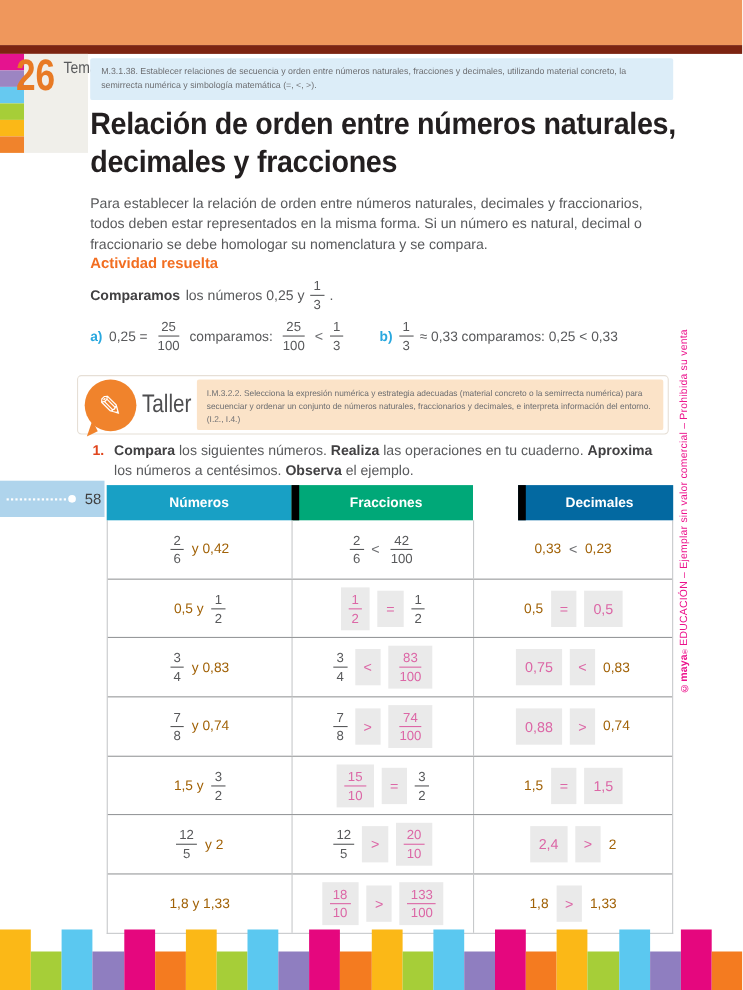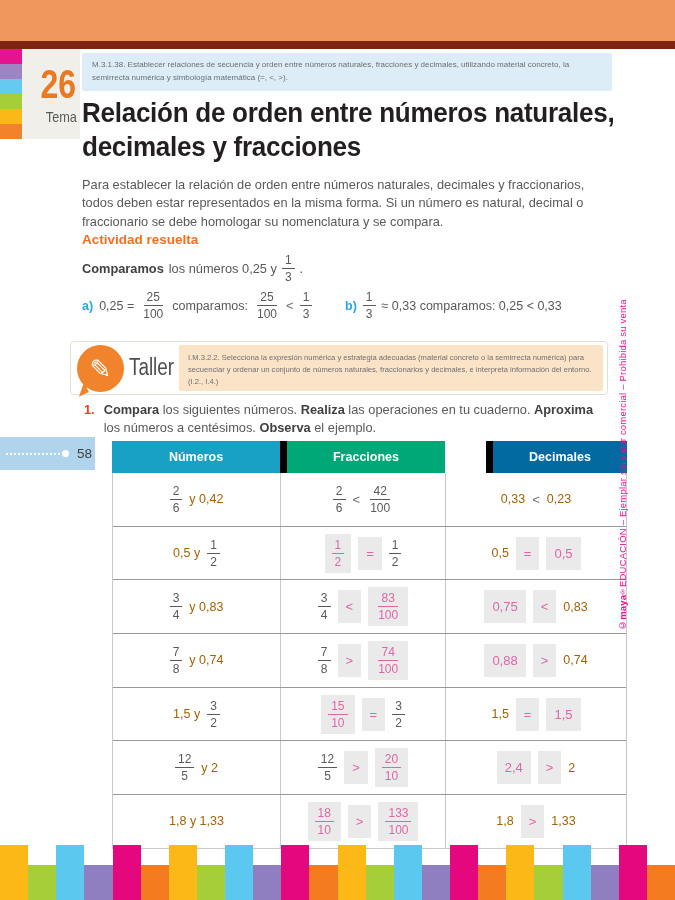--- a/index.html
+++ b/index.html
@@ -7,21 +7,21 @@
         font-family:"Liberation Sans",sans-serif;color:#58595B;}
 
   
   .top-banner{position:absolute;left:0;top:0;width:675px;height:41px;background:#EF975C;}
   .top-stripe{position:absolute;left:0;top:41px;width:675px;height:8px;background:#7C2411;}
 
   
   .tema-squares{position:absolute;left:0;top:49px;width:22px;}
   .tema-squares .square{width:22px;height:15px;}
   .tema-box{position:absolute;left:22px;top:49px;width:58px;height:90px;background:#F0EFEA;
-            display:flex;flex-direction:column;align-items:flex-end;justify-content:center;}
+            display:flex;align-items:flex-start;justify-content:center;}
   .tema-num{color:#E87A24;font-size:40px;font-weight:bold;line-height:1;transform:scaleX(.8);}
   .tema-label{color:#58595B;font-size:15px;margin-top:4px;transform:scaleX(.85);}
 
   
   .standard-box{position:absolute;left:82px;top:53px;width:530px;box-sizing:border-box;
                 background:#DCEDF8;border-radius:2px;padding:6px 10px;font-size:8px;
                 line-height:1.6;color:#6D6E71;}
 
   
   .title{position:absolute;left:82px;top:96px;margin:0;font-size:28px;line-height:1.2;
@@ -64,21 +64,21 @@
   .taller-standard{position:absolute;left:108px;top:3px;width:424px;height:46px;
           box-sizing:border-box;background:#FBE3C8;border-radius:2px;padding:7px 9px;
           font-size:7.6px;line-height:1.6;color:#6D6E71;}
 
   
   .exercise{position:absolute;left:84px;top:401px;width:532px;display:flex;gap:9px;}
   .ex-num{color:#E0451D;font-weight:bold;font-size:12.8px;line-height:1.44;}
   .ex-text{margin:0;font-size:12.8px;line-height:1.44;color:#58595B;width:505px;}
 
   
-  .tbl{position:absolute;left:112px;top:441px;width:515px;}
+  .tbl{position:absolute;left:97px;top:441px;width:515px;}
   .tbl-head{display:grid;grid-template-columns:168px 165px 182px;}
   .th{height:32px;display:flex;align-items:center;justify-content:center;color:#fff;
       font-weight:bold;font-size:12.5px;box-sizing:border-box;}
   .th + .th{border-left:7px solid #000000;}
   .tbl-body{border:1px solid #C7C9CB;border-top:none;box-sizing:border-box;}
   .tbl-row{display:grid;grid-template-columns:167px 165px 181px;height:52.7px;
       border-bottom:1px solid #97999B;}
   .tbl-row:last-child{border-bottom:none;}
   .cell{display:flex;align-items:center;justify-content:center;gap:7px;font-size:12.5px;
       box-sizing:border-box;}

